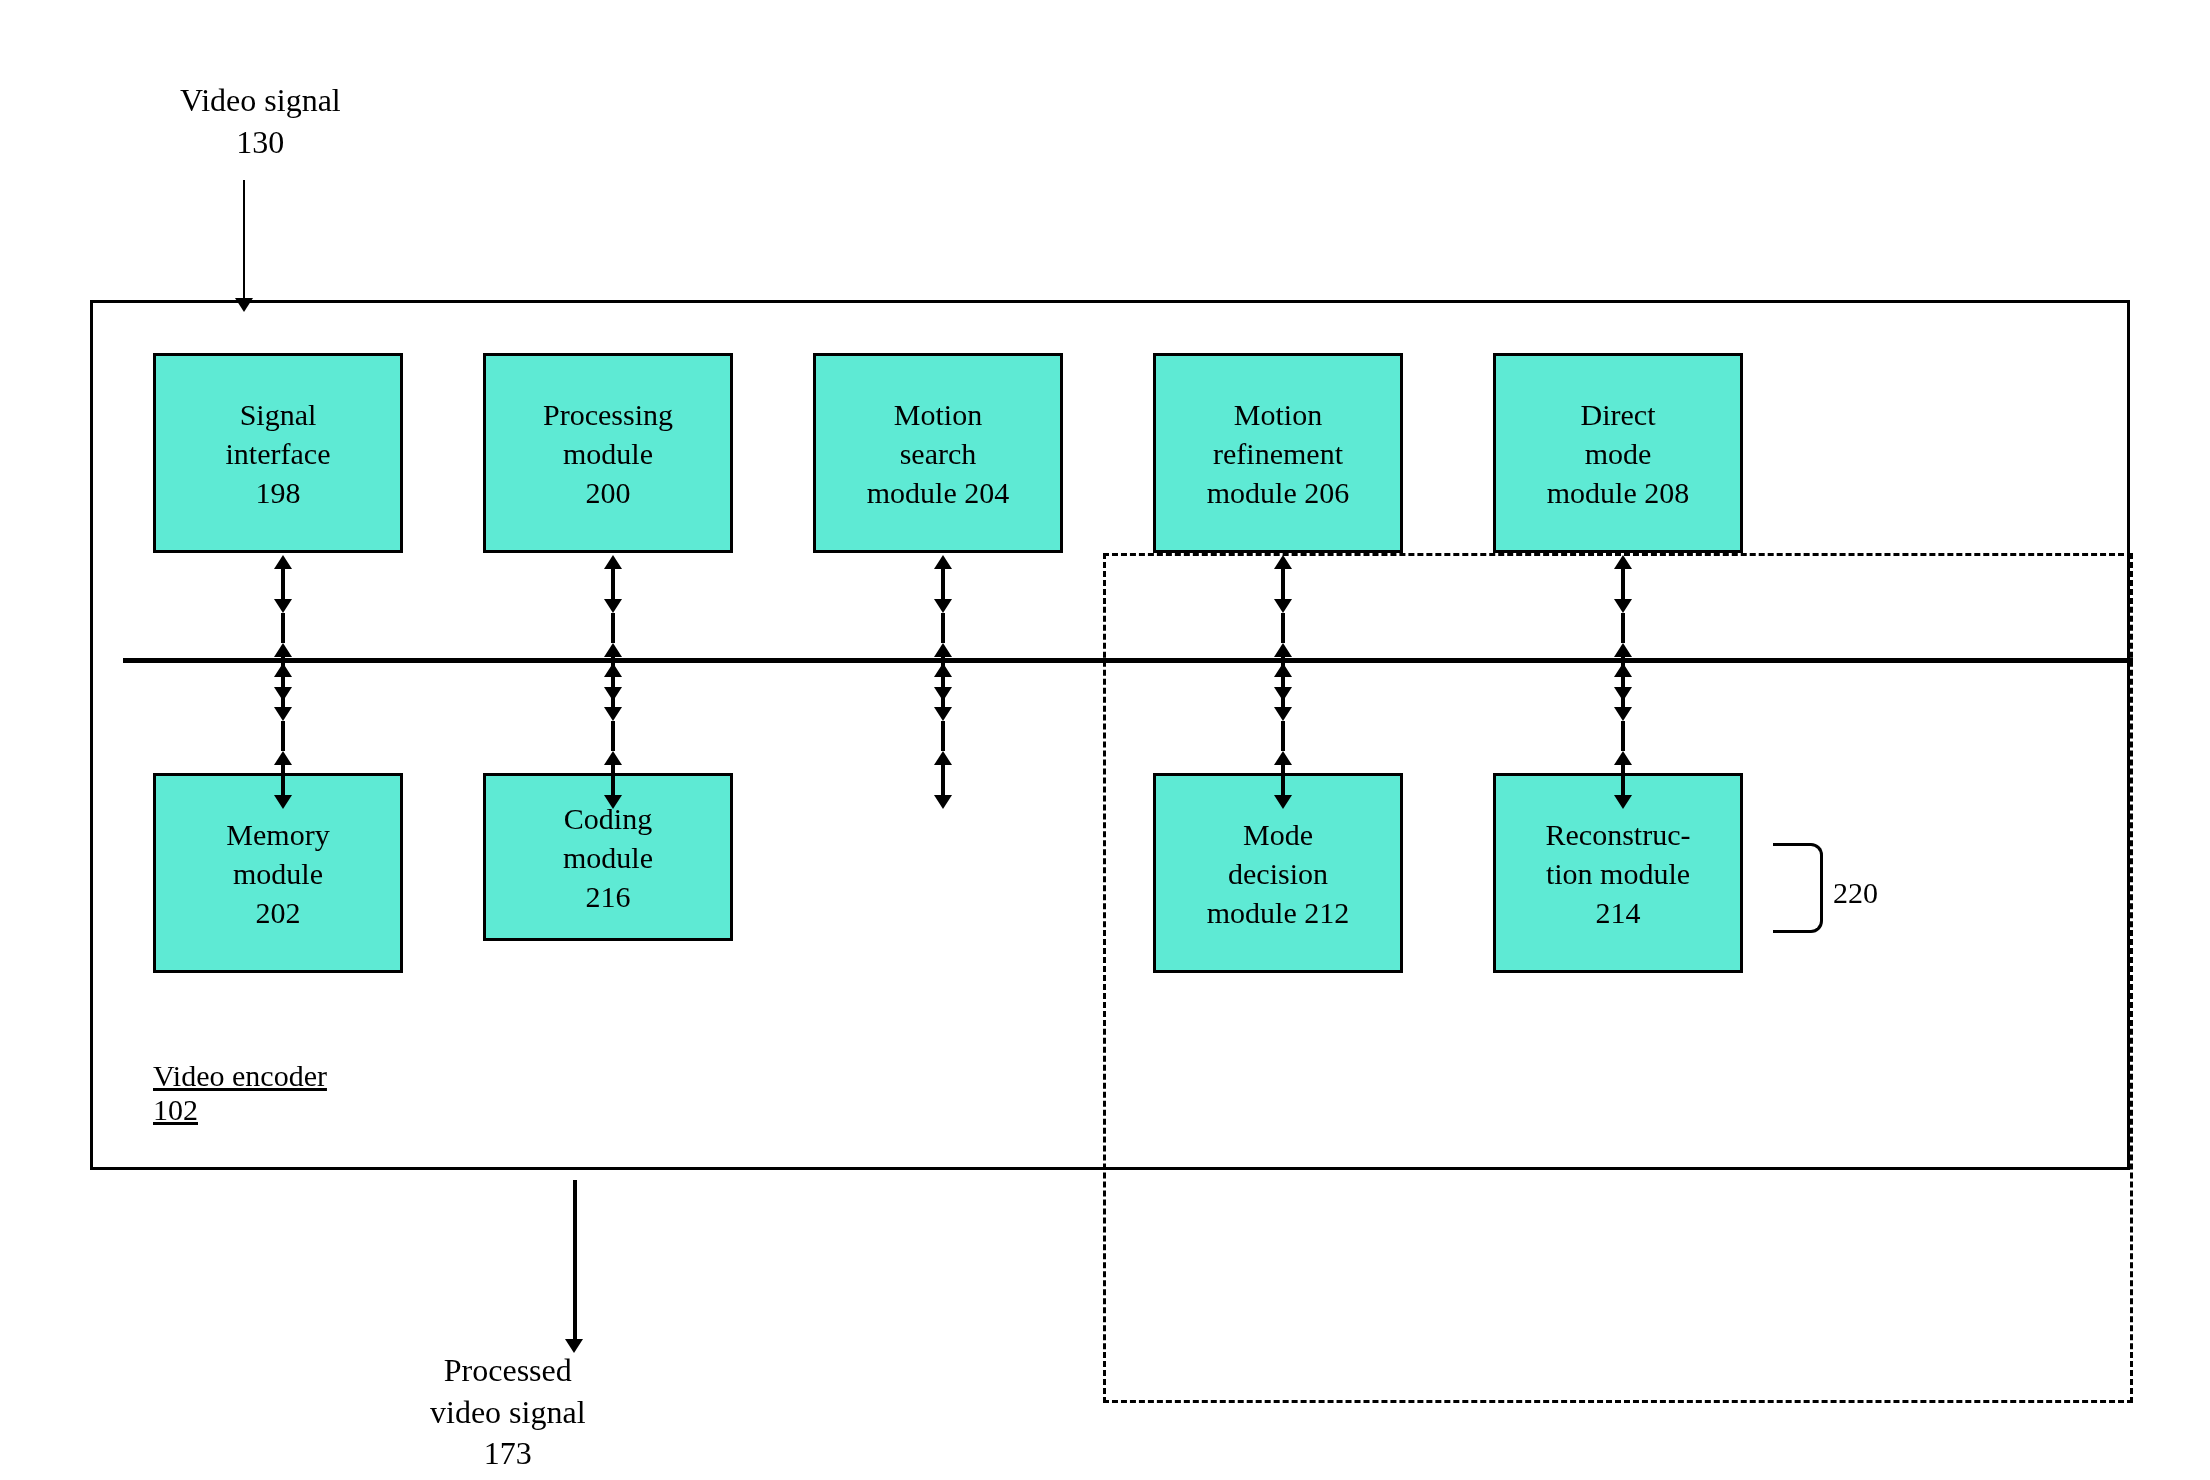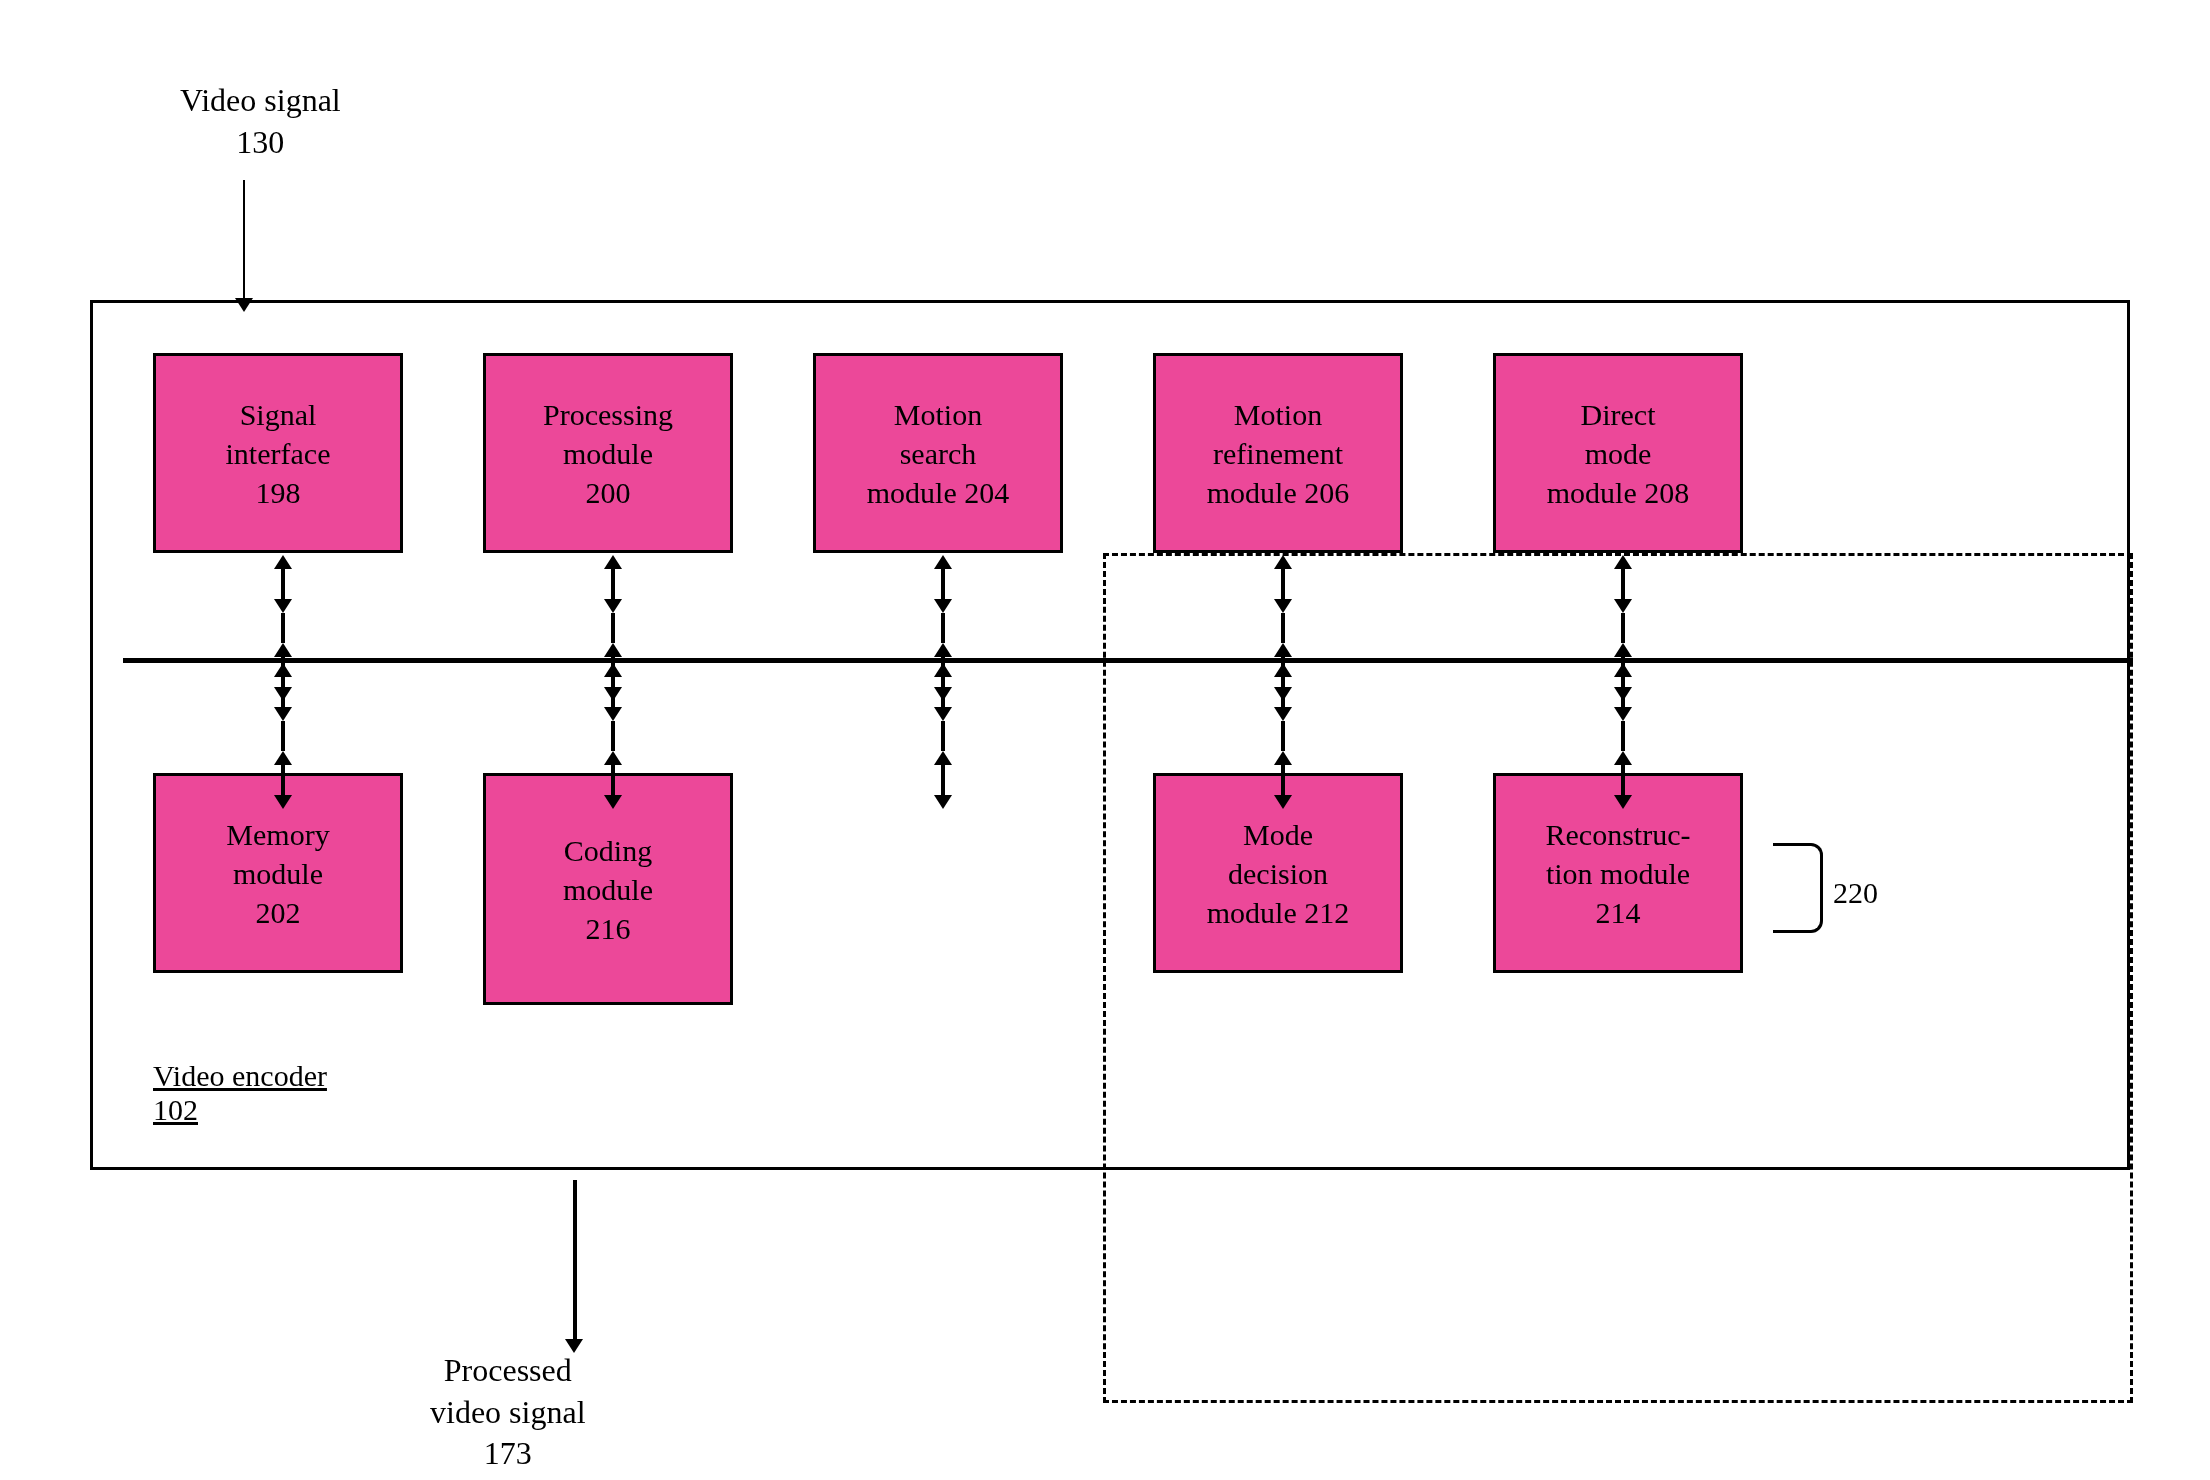--- a/index.html
+++ b/index.html
@@ -76,21 +76,21 @@
     .module-box {
       position: absolute;
       border: 3px solid #000;
       border-radius: 0;
       display: flex;
       align-items: center;
       justify-content: center;
       text-align: center;
       font-size: 30px;
       line-height: 1.3;
-      background: #ec4899;
+      background: #5eead4;
       padding: 10px;
     }
 
     
     .box-signal {
       top: 50px;
       left: 60px;
       width: 250px;
       height: 200px;
     }
@@ -133,21 +133,21 @@
       left: 60px;
       width: 250px;
       height: 200px;
     }
 
     
     .box-coding {
       top: 470px;
       left: 390px;
       width: 250px;
-      height: 232px;
+      height: 168px;
     }
 
     
     .box-intra {
       top: 470px;
       left: 720px;
       width: 250px;
       height: 200px;
     }
 

